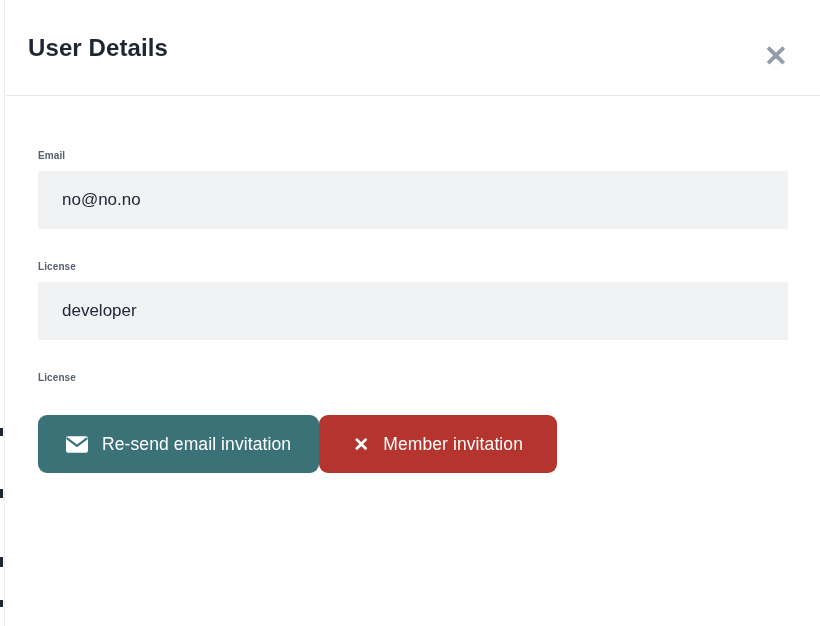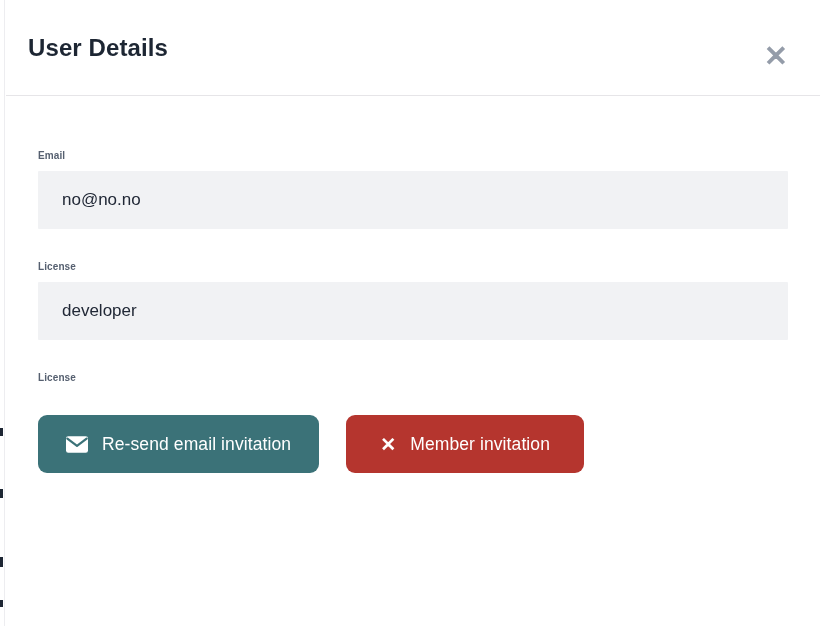--- a/index.html
+++ b/index.html
@@ -76,21 +76,20 @@
     border: none;
     border-radius: 1px;
     padding: 0 24px;
     font-family: "Liberation Sans", sans-serif;
     font-size: 17px;
     color: #212836;
     outline: none;
   }
   .actions {
     display: flex;
-    gap: 27px;
     margin-top: 23px;
   }
   .btn {
     display: inline-flex;
     align-items: center;
     justify-content: center;
     gap: 14px;
     height: 58px;
     border: none;
     border-radius: 9px;

